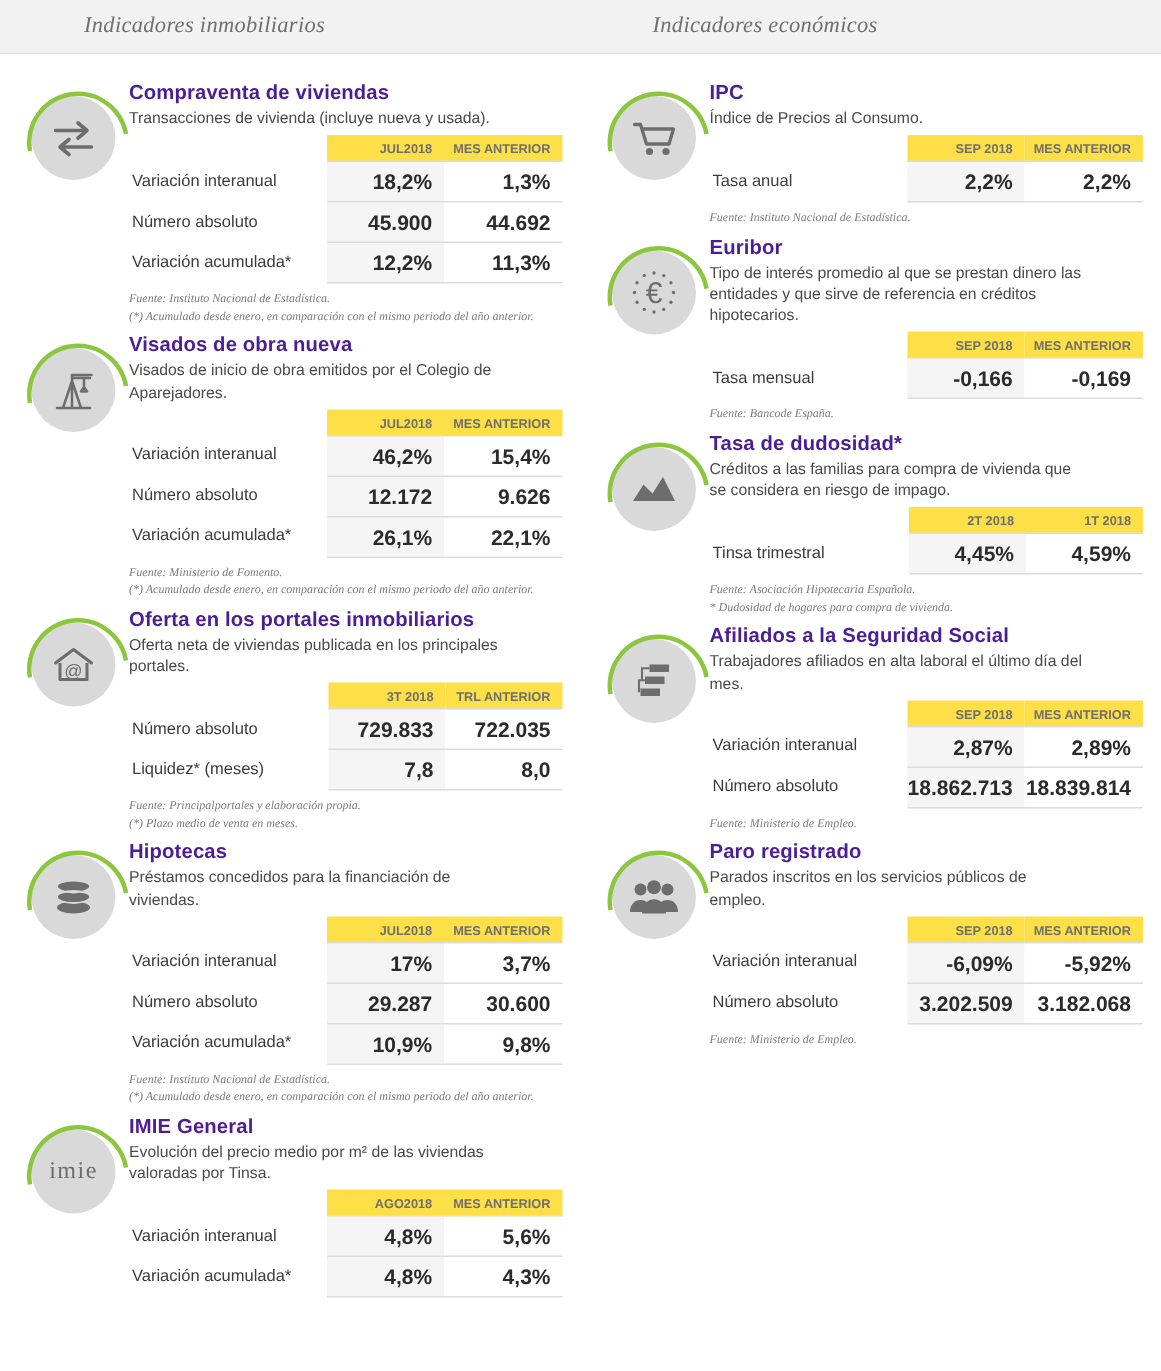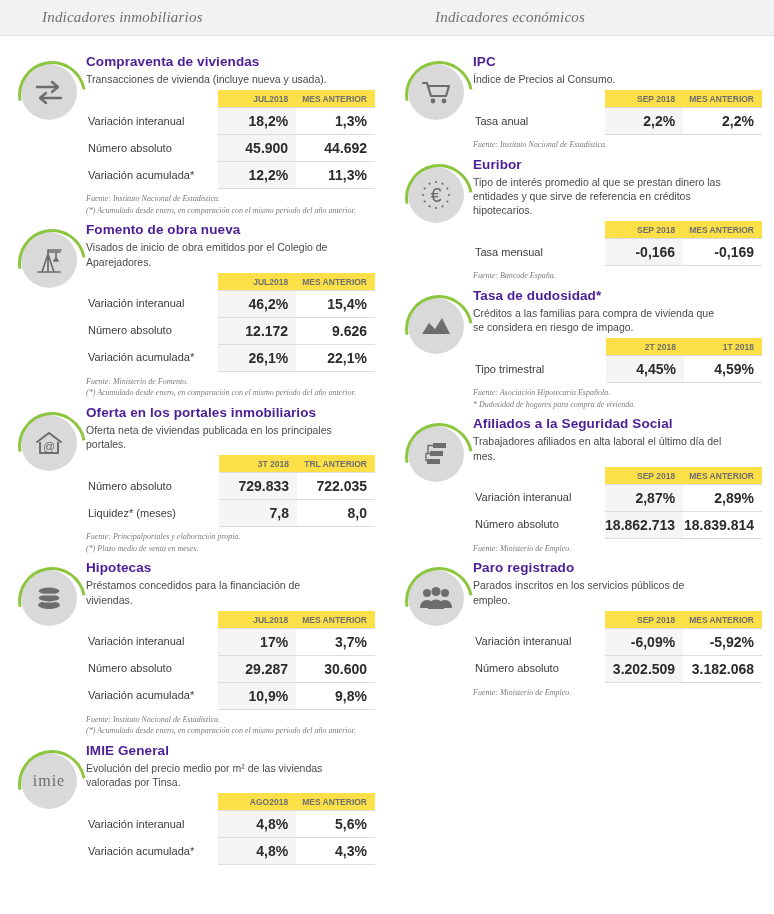--- a/index.html
+++ b/index.html
@@ -18,21 +18,21 @@
   .header-band {
     display: flex;
     height: 36px;
     background: #f2f2f2;
     border-bottom: 1px solid #e2e2e2;
   }
   .header-col {
     width: 50%;
     display: flex;
     align-items: center;
-    padding-left: 42px;
+    padding-left: 56px;
   }
   .header-col.right { padding-left: 48px; }
   .header-title {
     font-family: "Liberation Serif", serif;
     font-style: italic;
     font-size: 15px;
     color: #6f6f6f;
     letter-spacing: .2px;
   }
 
@@ -222,21 +222,21 @@
         </div>
         <div class="block">
           <div class="icon-cell">
             <div class="circle arc">
               <svg width="30" height="28" viewBox="0 0 30 28">
                 <path d="M4 26 H26 M14 26 V4 M14 4 H27 M14 6 H26 M22 6 V12 M22 12 l-2 3 h4 z M8 26 l6-18 M20 26 l-6-18" fill="none" stroke="#6d6d6d" stroke-width="1.7" stroke-linecap="round" stroke-linejoin="round"></path>
               </svg>
             </div>
           </div>
           <div class="content-cell">
-            <div class="ind-title">Fomento de obra nueva</div>
+            <div class="ind-title">Visados de obra nueva</div>
             <div class="ind-desc">Visados de inicio de obra emitidos por el Colegio de Aparejadores.</div>
             <table class="data">
               <colgroup>
                 <col class="c1">
                 <col class="c2">
                 <col class="c3">
               </colgroup>
               <thead>
                 <tr>
                   <th class="blank"></th>
@@ -512,21 +512,21 @@
               </colgroup>
               <thead>
                 <tr>
                   <th class="blank"></th>
                   <th>2T 2018</th>
                   <th>1T 2018</th>
                 </tr>
               </thead>
               <tbody>
                 <tr>
-                  <td class="label">Tipo trimestral</td>
+                  <td class="label">Tinsa trimestral</td>
                   <td class="val">4,45%</td>
                   <td class="val alt">4,59%</td>
                 </tr>
               </tbody>
             </table>
             <div class="notes">
               <p class="note">Fuente: Asociación Hipotecaria Española.</p>
               <p class="note">* Dudosidad de hogares para compra de vivienda.</p>
             </div>
           </div>

